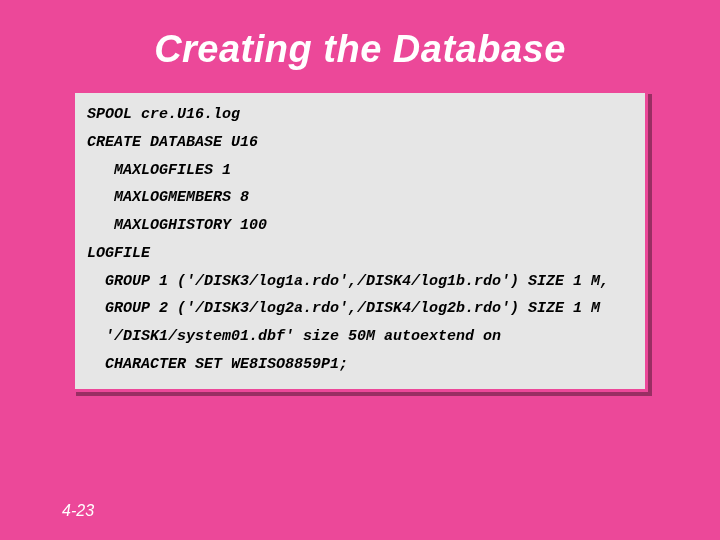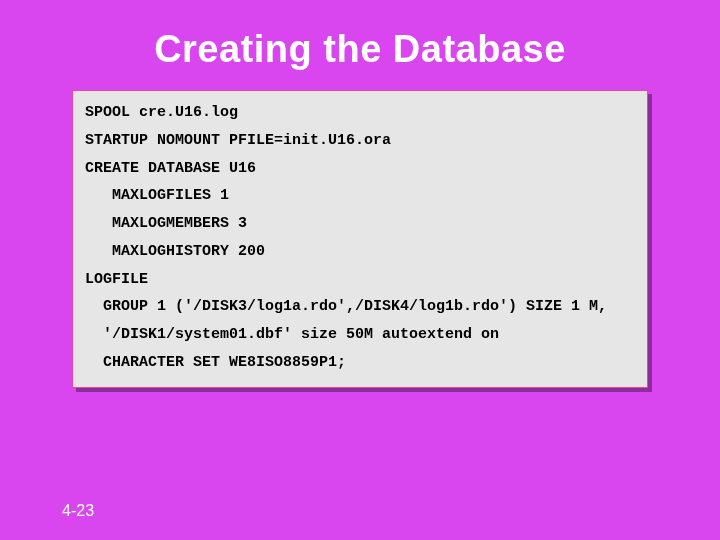--- a/index.html
+++ b/index.html
@@ -6,42 +6,43 @@
     margin: 0;
     padding: 0;
     width: 720px;
     height: 540px;
     overflow: hidden;
     font-family: Arial, Helvetica, sans-serif;
   }
   .slide {
     width: 720px;
     height: 540px;
-    background: #d946ef;
+    background: #ec4899;
     position: relative;
     box-sizing: border-box;
+    font-style: italic;
   }
   .title {
     position: absolute;
     top: 28px;
     left: 0;
     width: 100%;
     text-align: center;
     font-size: 38px;
     font-weight: bold;
     color: #ffffff;
     letter-spacing: 0.5px;
   }
   .code-box {
     position: absolute;
     top: 90px;
     left: 72px;
     width: 576px;
     background: #e6e6e6;
-    border: 1px solid #ec4899;
+    border: 3px solid #ec4899;
     box-shadow: 4px 4px 0 rgba(0,0,0,0.35);
     padding: 8px 12px 10px 12px;
     box-sizing: border-box;
   }
   .code-line {
     font-family: "Courier New", Courier, monospace;
     font-weight: bold;
     font-size: 15px;
     color: #000;
     white-space: pre;
@@ -57,26 +58,26 @@
 </style>
 </head>
 <body>
 
 <div class="slide">
 
   <div class="title">Creating the Database</div>
 
   <div class="code-box">
     <div class="code-line">SPOOL cre.U16.log</div>
-    <div class="code-line">STARTUP NOMOUNT PFILE=init.U16.ora</div>
     <div class="code-line">CREATE DATABASE U16</div>
     <div class="code-line">   MAXLOGFILES 1</div>
-    <div class="code-line">   MAXLOGMEMBERS 3</div>
-    <div class="code-line">   MAXLOGHISTORY 200</div>
+    <div class="code-line">   MAXLOGMEMBERS 8</div>
+    <div class="code-line">   MAXLOGHISTORY 100</div>
     <div class="code-line">LOGFILE</div>
     <div class="code-line">  GROUP 1 ('/DISK3/log1a.rdo',/DISK4/log1b.rdo') SIZE 1 M,</div>
+    <div class="code-line">  GROUP 2 ('/DISK3/log2a.rdo',/DISK4/log2b.rdo') SIZE 1 M</div>
     <div class="code-line">  '/DISK1/system01.dbf' size 50M autoextend on</div>
     <div class="code-line">  CHARACTER SET WE8ISO8859P1;</div>
   </div>
 
   <div class="pagenum">4-23</div>
 
 </div>
 
 </body></html>

